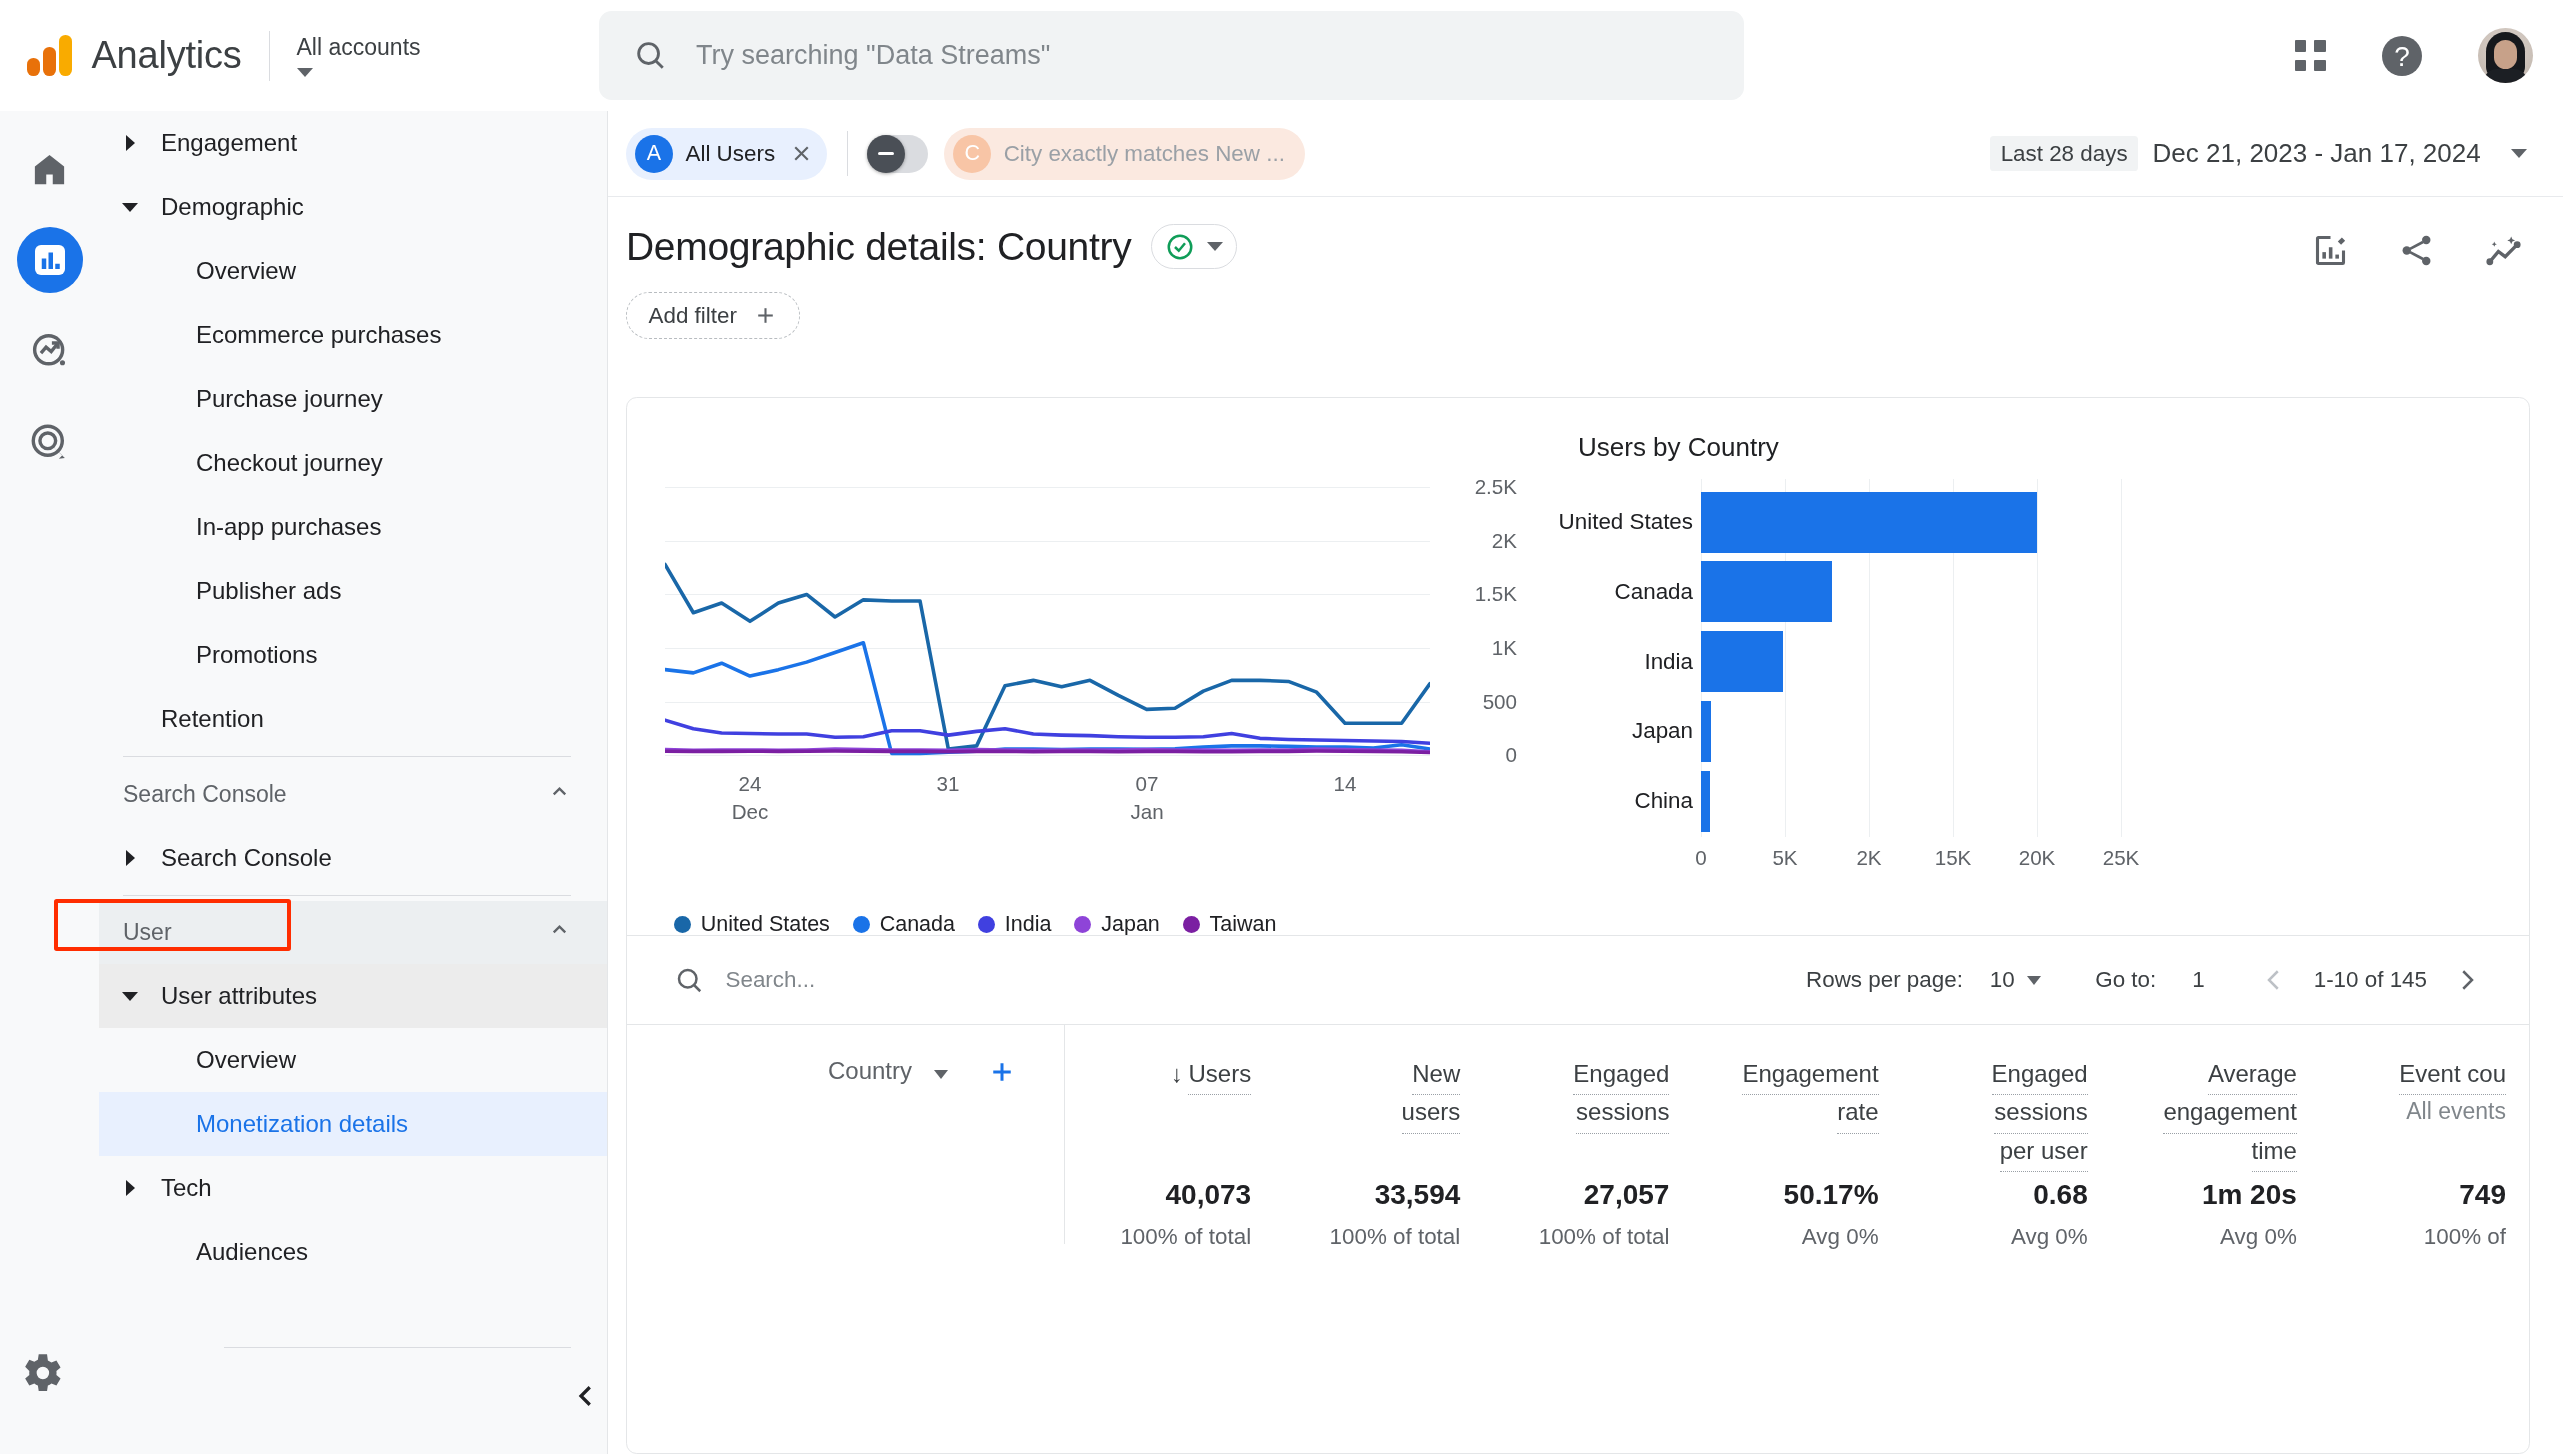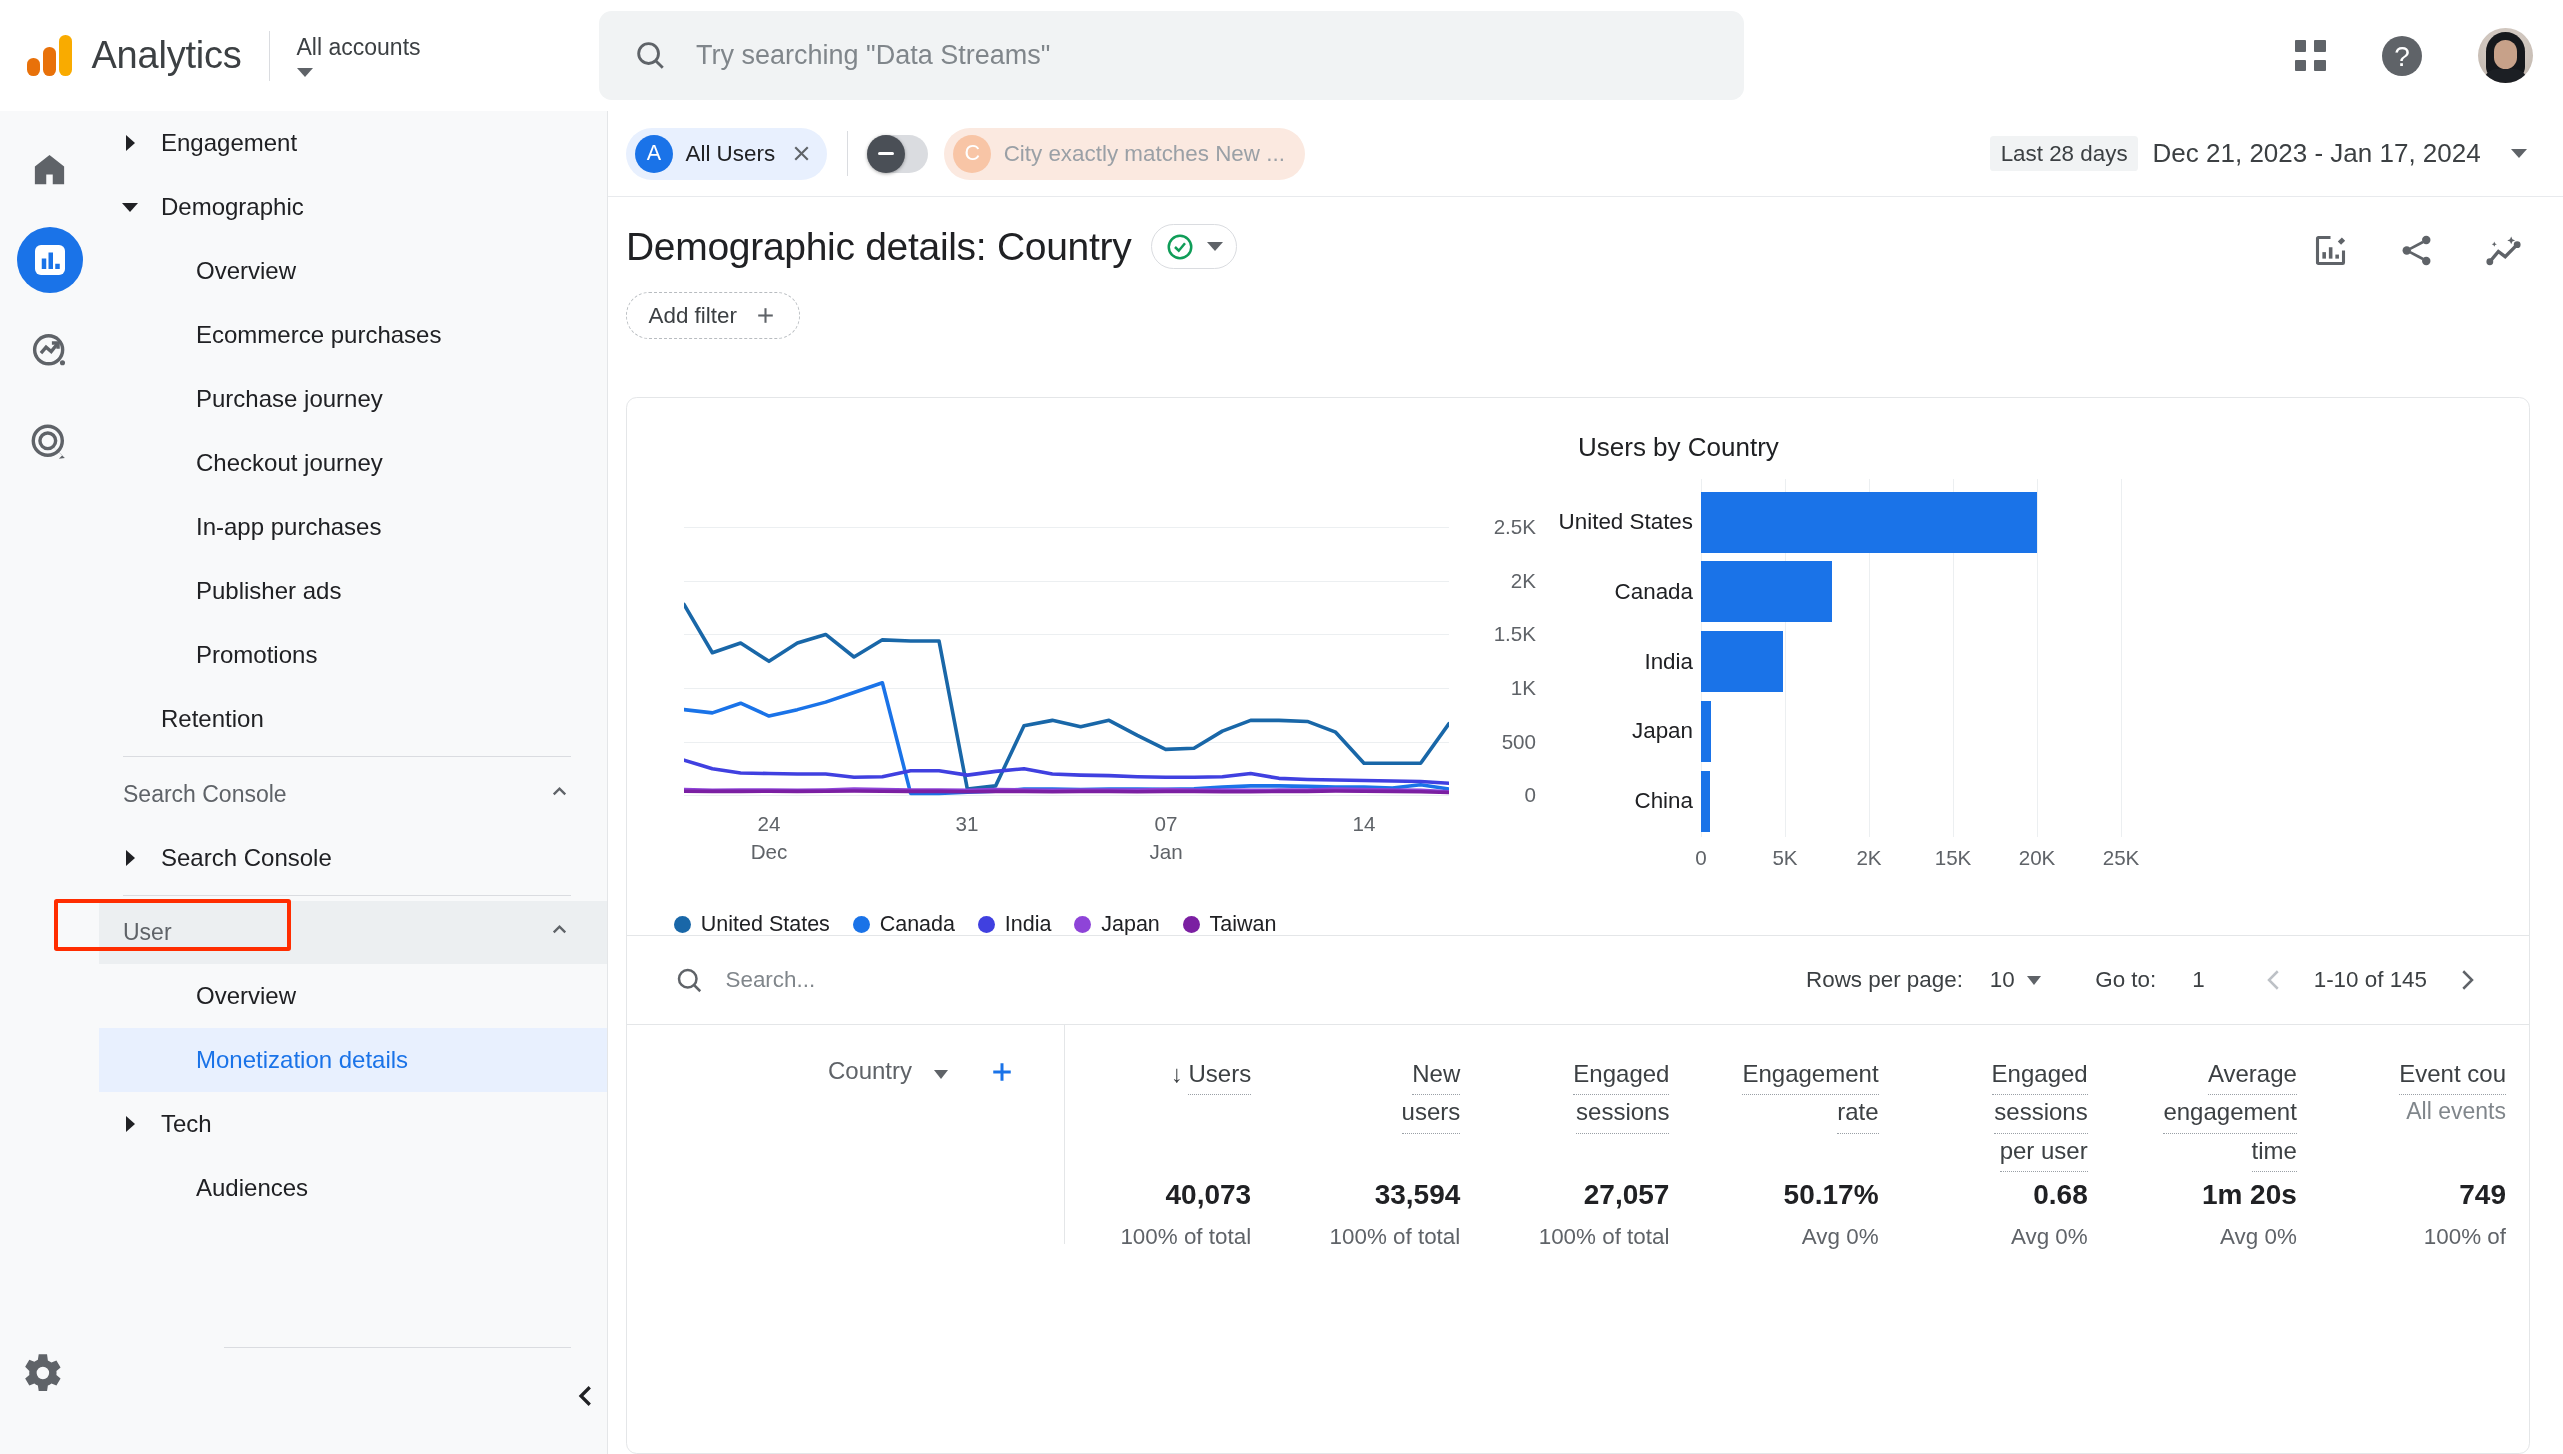--- a/index.html
+++ b/index.html
@@ -196,21 +196,21 @@
   
   .card {
     position: absolute; left: 18px; top: 286px; width: 1904px; height: 1057px;
     background: #fff; border: 0.9px solid #e4e6e8; border-radius: 10.7px; overflow: hidden;
   }
   .charts-row { display: flex; height: 537px; }
   .chart-left { width: 904px; padding: 34px 0 0 47px; position: relative; }
   .chart-right { flex: 1; padding: 34px 0 0 47px; position: relative; }
   .chart-title { font-size: 26px; color: #202124; }
 
-  .plot { position: absolute; left: 57px; top: 89px; width: 805px; height: 349px; margin-top: 40px; }
+  .plot { position: absolute; left: 38px; top: 89px; width: 805px; height: 349px; }
   .gridline { position: absolute; left: 0; width: 765px; height: 0.9px; background: #eceff1; }
   .ylab {
     position: absolute; left: 771px; font-size: 20.6px; color: #5f6368;
     transform: translateY(-50%); width: 81px; text-align: right;
   }
   .xlab {
     position: absolute; font-size: 20.6px; color: #5f6368; text-align: center;
     transform: translateX(-50%); line-height: 1.35;
   }
   .legend {
@@ -410,20 +410,24 @@
 
   <div class="hr"></div>
 
   <div class="nav-section shaded">
     <span>User</span>
     <span>
       <svg width="23" height="23" viewBox="0 0 24 24" fill="none" stroke="#5f6368" stroke-width="2.4">
           <polyline points="6,15 12,9 18,15"></polyline>
         </svg>
     </span>
+  </div>
+  <div class="nav-item group-hl">
+    <span class="caret-d"></span>
+    <span class="lbl-l1">User attributes</span>
   </div>
   <div class="nav-item">
     <span class="lbl-l2">Overview</span>
   </div>
   <div class="nav-item selected">
     <span class="lbl-l2">Monetization details</span>
   </div>
   <div class="nav-item">
     <span class="caret-r"></span>
     <span class="lbl-l1">Tech</span>

